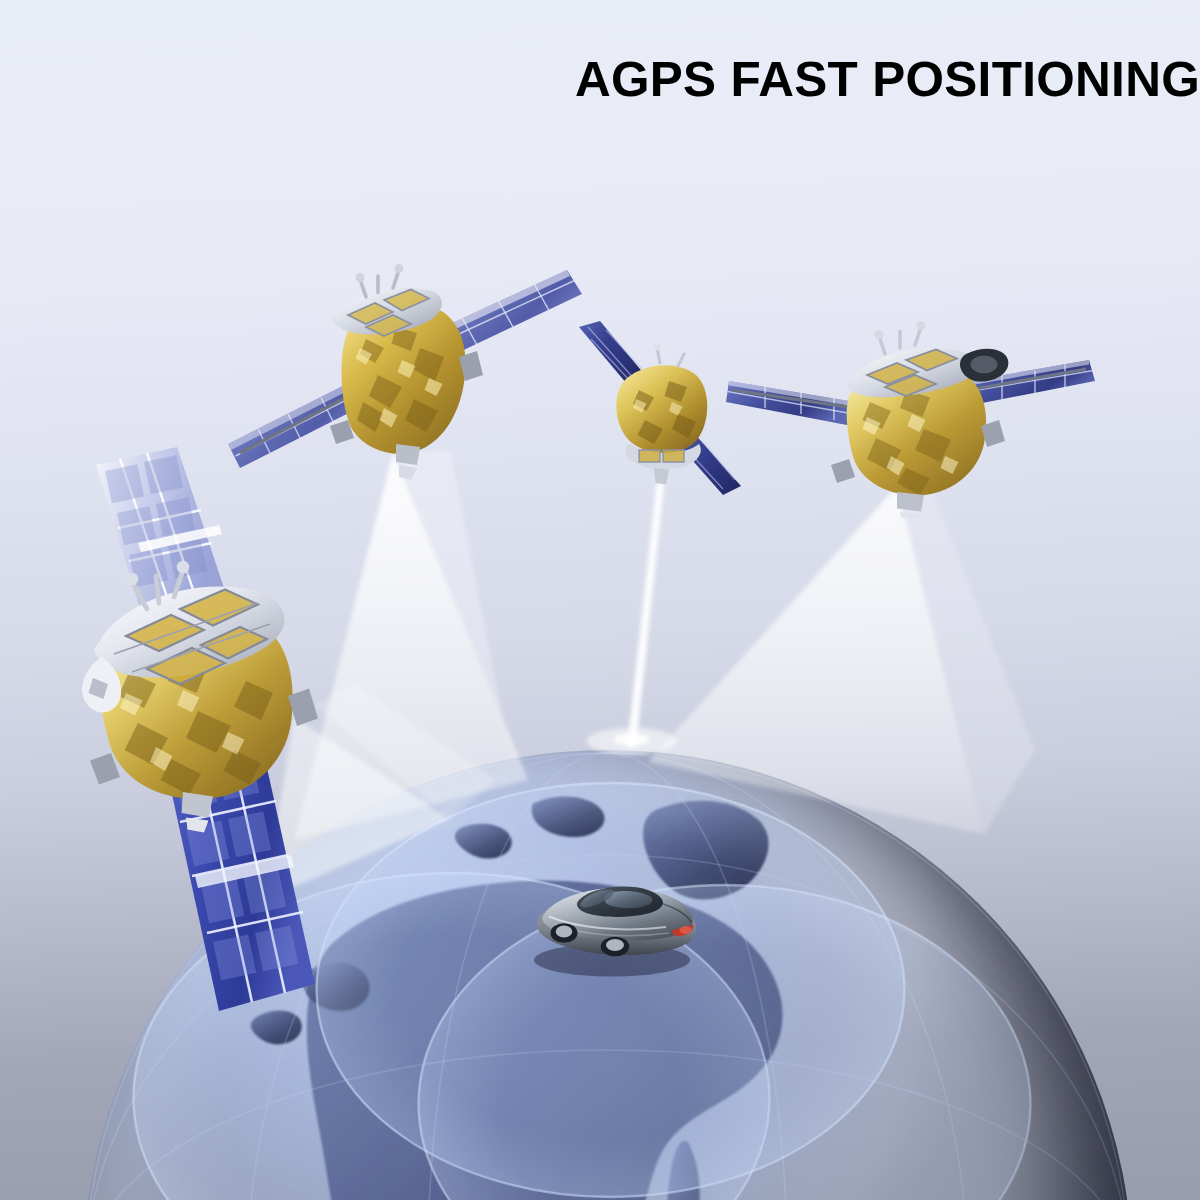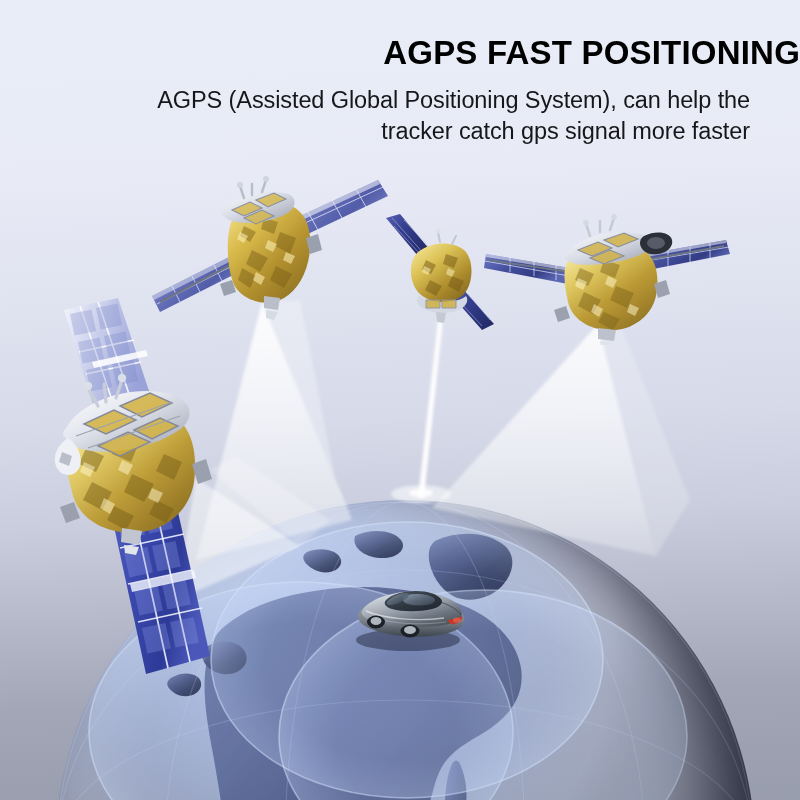--- a/index.html
+++ b/index.html
@@ -141,24 +141,20 @@
   #sat-topright  { left: 458px; top: 210px; width: 276px; height: 135px; }
   #sat-big       { left:  46px; top: 296px; width: 190px; height: 390px; z-index: 45; }
 </style>
 </head>
 <body>
 
 <div id="stage">
 
   <div class="headings">
     <h1 class="title">AGPS FAST POSITIONING</h1>
-    <p class="subtitle">
-      <span>AGPS (Assisted Global Positioning System), can help the</span>
-      <span class="l2">tracker catch gps signal more faster</span>
-    </p>
   </div>
 
   <div id="globe-wrap">
     <div id="globe"></div>
     <div id="globe-lit"></div>
 
     <div id="continents">
       <svg viewBox="0 0 700 700" xmlns="http://www.w3.org/2000/svg">
         <defs>
           <linearGradient id="landLit" x1="0.15" y1="0.05" x2="0.9" y2="0.95">

